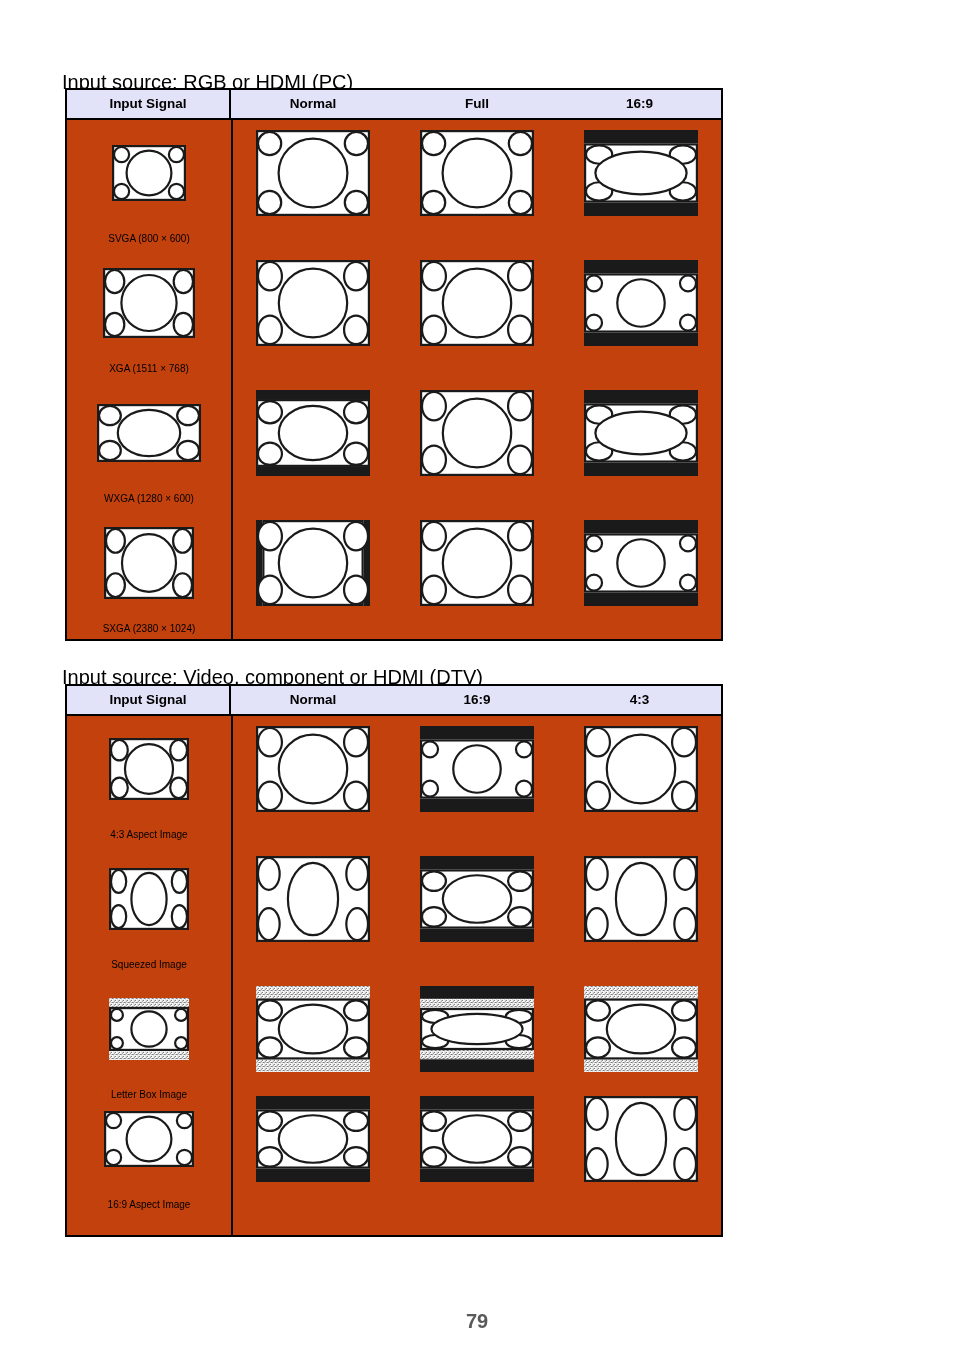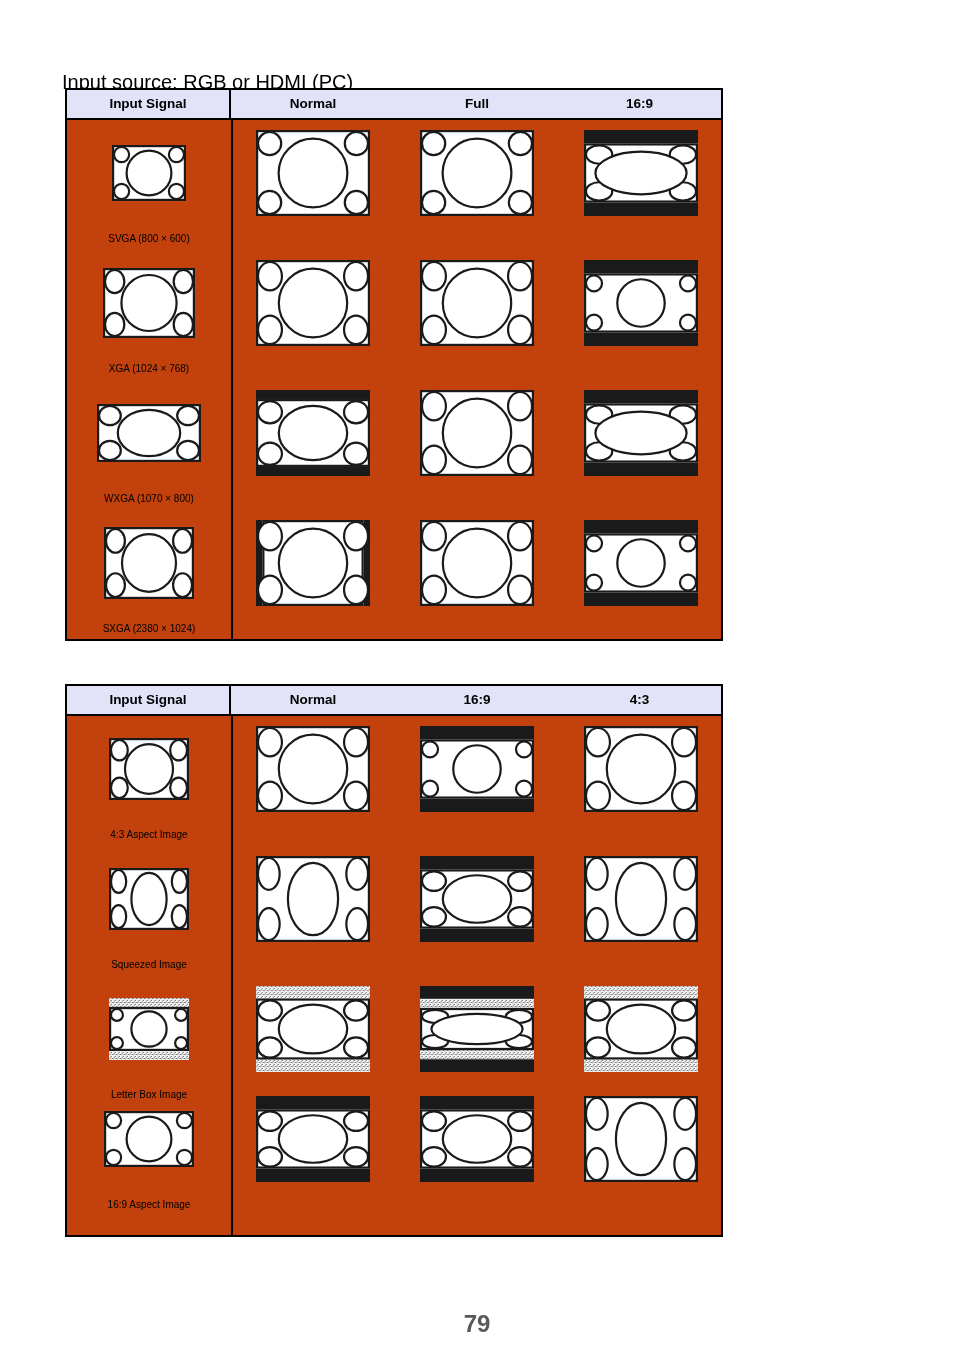--- a/index.html
+++ b/index.html
@@ -133,21 +133,21 @@
   .fig.top  { top: 8px; }
   .fig.mid  { top: 10px; }
 
   
   .page-number {
     position: absolute;
     left: 0;
     right: 0;
     top: 1310px;
     text-align: center;
-    font-size: 24px;
+    font-size: 20px;
     font-weight: bold;
     color: #595959;
   }
 </style>
 </head>
 <body>
 
 <div class="page">
 
 
@@ -260,21 +260,21 @@
                   </pattern>
                 </defs>
                 <rect x="0" y="0" width="92" height="70" fill="#ffffff"></rect>
                 <rect x="1.1" y="1.1" width="89.8" height="67.8" fill="none" stroke="#1a1a1a" stroke-width="2.2"></rect>
                 <ellipse cx="11.66" cy="13.55" rx="9.66" ry="11.55" fill="#ffffff" stroke="#1a1a1a" stroke-width="2.2"></ellipse>
                 <ellipse cx="80.34" cy="13.55" rx="9.66" ry="11.55" fill="#ffffff" stroke="#1a1a1a" stroke-width="2.2"></ellipse>
                 <ellipse cx="11.66" cy="56.45" rx="9.66" ry="11.55" fill="#ffffff" stroke="#1a1a1a" stroke-width="2.2"></ellipse>
                 <ellipse cx="80.34" cy="56.45" rx="9.66" ry="11.55" fill="#ffffff" stroke="#1a1a1a" stroke-width="2.2"></ellipse>
                 <ellipse cx="46" cy="35" rx="27.599999999999998" ry="28" fill="#ffffff" stroke="#1a1a1a" stroke-width="2.2"></ellipse>
               </svg></div>
-            <div class="cell-label">XGA (1024 × 768)</div>
+            <div class="cell-label">XGA (1511 × 768)</div>
           </div>
           <div class="cell c1">
             <div class="fig top" style="top: 10px;"><svg width="114" height="86" viewBox="0 0 114 86">
                 <defs>
                   <pattern id="section_pc-1-0-stip" width="4" height="4" patternUnits="userSpaceOnUse">
                     <rect width="4" height="4" fill="#ffffff"></rect>
                     <circle cx="0.8" cy="0.8" r="0.55" fill="#3a3a3a"></circle>
                     <circle cx="2.6" cy="2.2" r="0.55" fill="#3a3a3a"></circle>
                     <circle cx="3.2" cy="0.4" r="0.55" fill="#3a3a3a"></circle>
                     <circle cx="1.2" cy="3.1" r="0.55" fill="#3a3a3a"></circle>
@@ -345,21 +345,21 @@
                   </pattern>
                 </defs>
                 <rect x="0" y="0" width="104" height="58" fill="#ffffff"></rect>
                 <rect x="1.1" y="1.1" width="101.8" height="55.8" fill="none" stroke="#1a1a1a" stroke-width="2.2"></rect>
                 <ellipse cx="12.92" cy="11.57" rx="10.92" ry="9.57" fill="#ffffff" stroke="#1a1a1a" stroke-width="2.2"></ellipse>
                 <ellipse cx="91.08" cy="11.57" rx="10.92" ry="9.57" fill="#ffffff" stroke="#1a1a1a" stroke-width="2.2"></ellipse>
                 <ellipse cx="12.92" cy="46.43" rx="10.92" ry="9.57" fill="#ffffff" stroke="#1a1a1a" stroke-width="2.2"></ellipse>
                 <ellipse cx="91.08" cy="46.43" rx="10.92" ry="9.57" fill="#ffffff" stroke="#1a1a1a" stroke-width="2.2"></ellipse>
                 <ellipse cx="52" cy="29" rx="31.2" ry="23.200000000000003" fill="#ffffff" stroke="#1a1a1a" stroke-width="2.2"></ellipse>
               </svg></div>
-            <div class="cell-label">WXGA (1070 × 800)</div>
+            <div class="cell-label">WXGA (1280 × 600)</div>
           </div>
           <div class="cell c1">
             <div class="fig top" style="top: 10px;"><svg width="114" height="86" viewBox="0 0 114 86">
                 <defs>
                   <pattern id="section_pc-2-0-stip" width="4" height="4" patternUnits="userSpaceOnUse">
                     <rect width="4" height="4" fill="#ffffff"></rect>
                     <circle cx="0.8" cy="0.8" r="0.55" fill="#3a3a3a"></circle>
                     <circle cx="2.6" cy="2.2" r="0.55" fill="#3a3a3a"></circle>
                     <circle cx="3.2" cy="0.4" r="0.55" fill="#3a3a3a"></circle>
                     <circle cx="1.2" cy="3.1" r="0.55" fill="#3a3a3a"></circle>
@@ -502,20 +502,21 @@
                 <ellipse cx="103.9891" cy="23.3409" rx="8.010900000000001" ry="8.010900000000001" fill="#ffffff" stroke="#1a1a1a" stroke-width="2.2"></ellipse>
                 <ellipse cx="10.010900000000001" cy="62.6591" rx="8.010900000000001" ry="8.010900000000001" fill="#ffffff" stroke="#1a1a1a" stroke-width="2.2"></ellipse>
                 <ellipse cx="103.9891" cy="62.6591" rx="8.010900000000001" ry="8.010900000000001" fill="#ffffff" stroke="#1a1a1a" stroke-width="2.2"></ellipse>
                 <ellipse cx="57" cy="43" rx="23.736000000000004" ry="23.736000000000004" fill="#ffffff" stroke="#1a1a1a" stroke-width="2.2"></ellipse>
               </svg></div>
           </div>
         </div>
       </div>
   </div>
 
+  <div class="section-label" id="sec2">Input source: Video, component or HDMI (DTV)</div>
 
   <div class="ratio-table" id="table2">
     <div class="thead">
       <div class="th th-signal">Input Signal</div>
       <div class="th th-c1">Normal</div>
       <div class="th th-c2">16:9</div>
       <div class="th th-c3">4:3</div>
     </div>
     <div class="tbody" id="tbody2">
       <div class="col-divider"></div>

